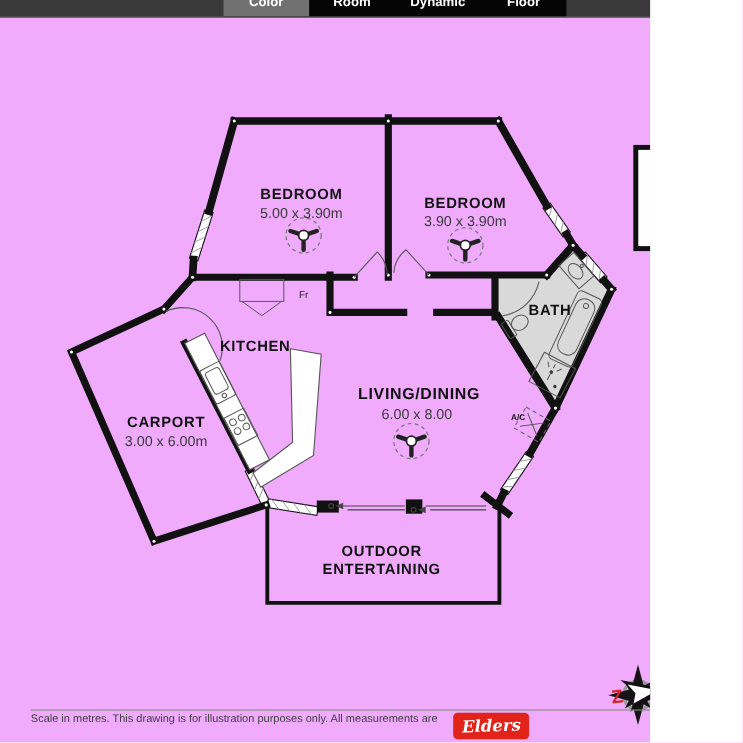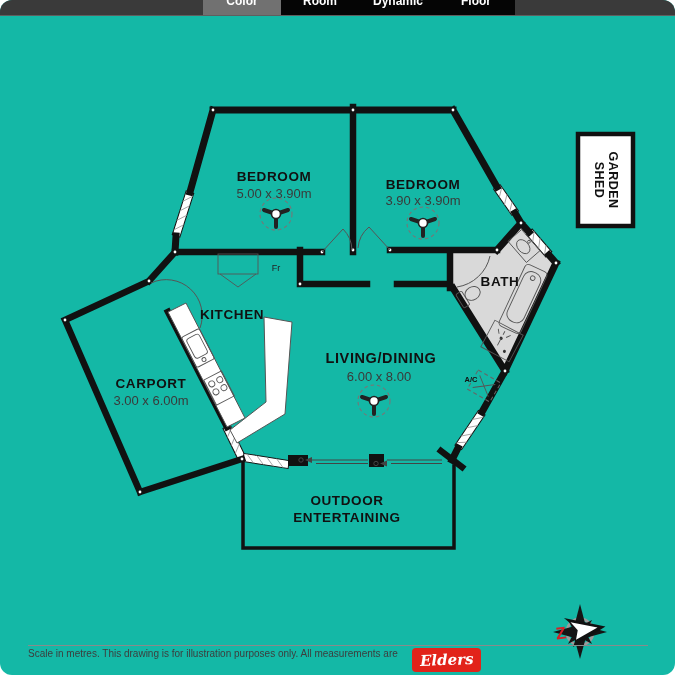--- a/index.html
+++ b/index.html
@@ -1,17 +1,17 @@
 <!DOCTYPE html>
 <html style="--wall: #111111; --bath-fill: #d9d9d9; --logo-red: #e2231a; --tab-bar-bg: #3a3a3a; --tab-selected-bg: #717171; --tab-group-bg: #050505; --tab-text: #ffffff;"><head>
 <meta charset="utf-8">
 <style>
   html,body { margin:0; padding:0; background:#fff; }
-  .stage { position:relative; width:675px; height:675px; background:#14b8a6; overflow:hidden;
-           font-family:"Liberation Sans",sans-serif;border-radius:12px; }
+  .stage { position:relative; width:591px; height:675px; background:#f0abfc; overflow:hidden;
+           font-family:"Liberation Sans",sans-serif; }
 
   
   .tabbar { position:absolute; top:0; left:0; width:675px; height:15px;
             background:var(--tab-bar-bg,#3a3a3a); border-bottom:1px solid #5f5f5f;
             overflow:hidden; z-index:5; }
   .tabgroup { position:absolute; left:203px; top:0; height:15px; width:312px;
               background:var(--tab-group-bg,#050505); display:flex; }
   .tab { width:78px; height:15px; position:relative; text-align:center;
          color:var(--tab-text,#fff); font-weight:bold; font-size:12px; cursor:pointer; }
   .tab span { position:absolute; top:-6px; left:0; right:0; }

